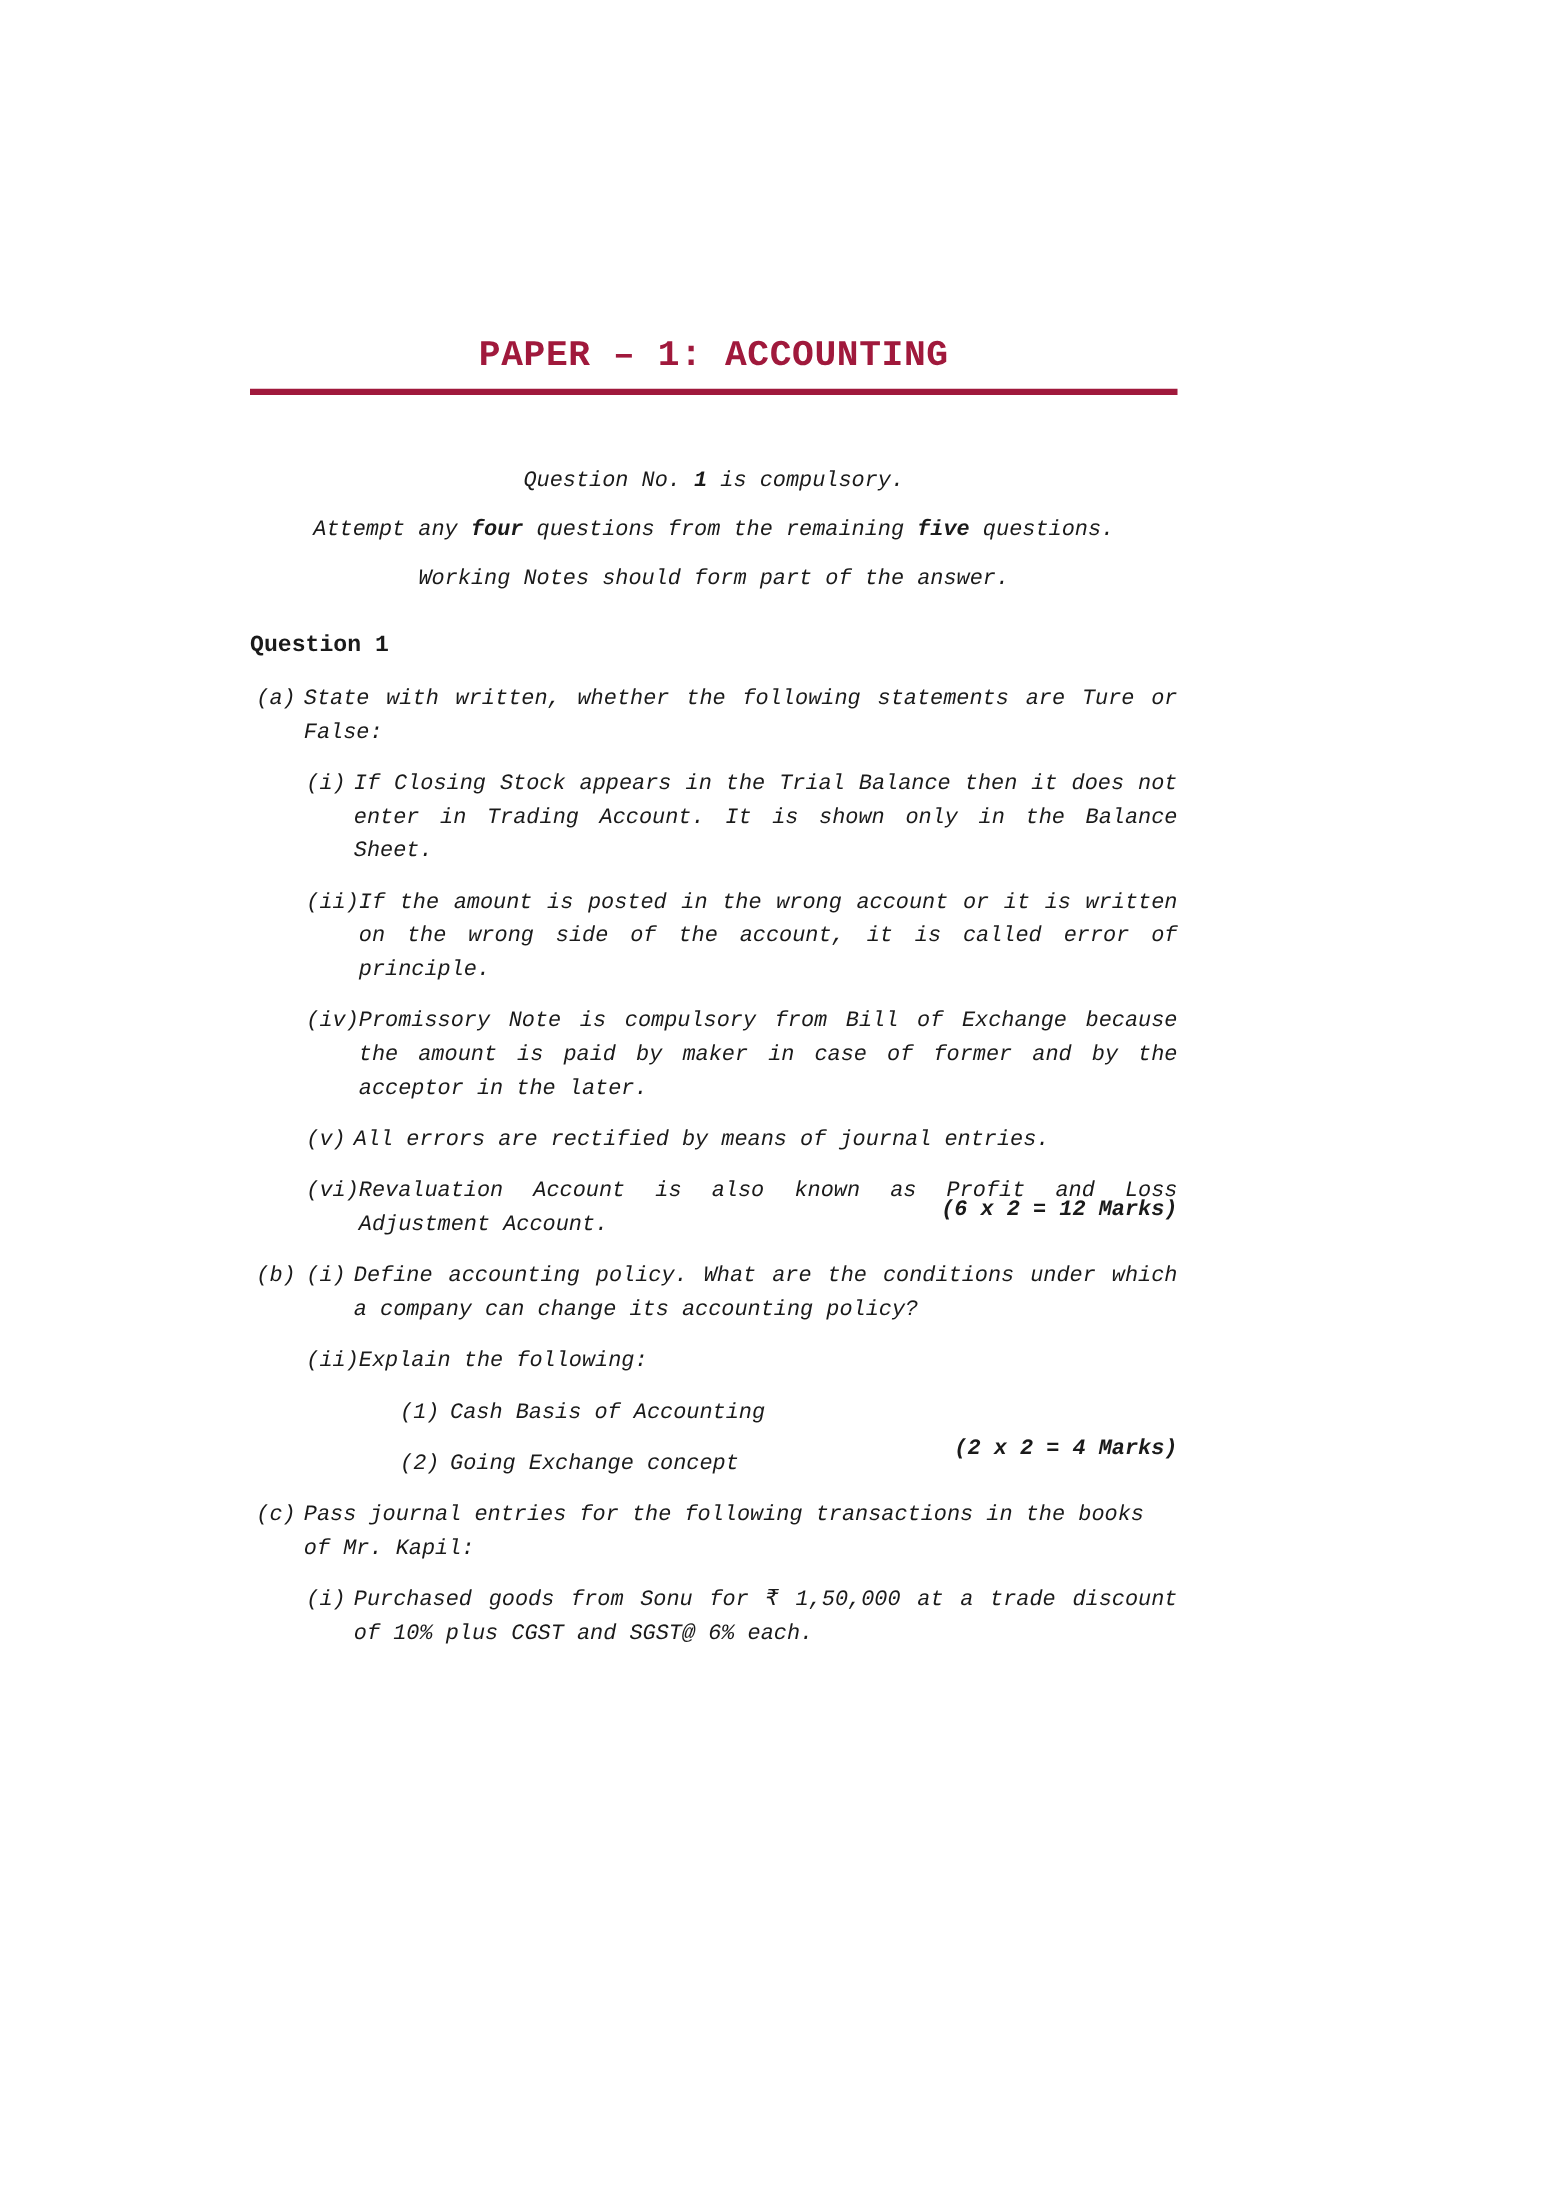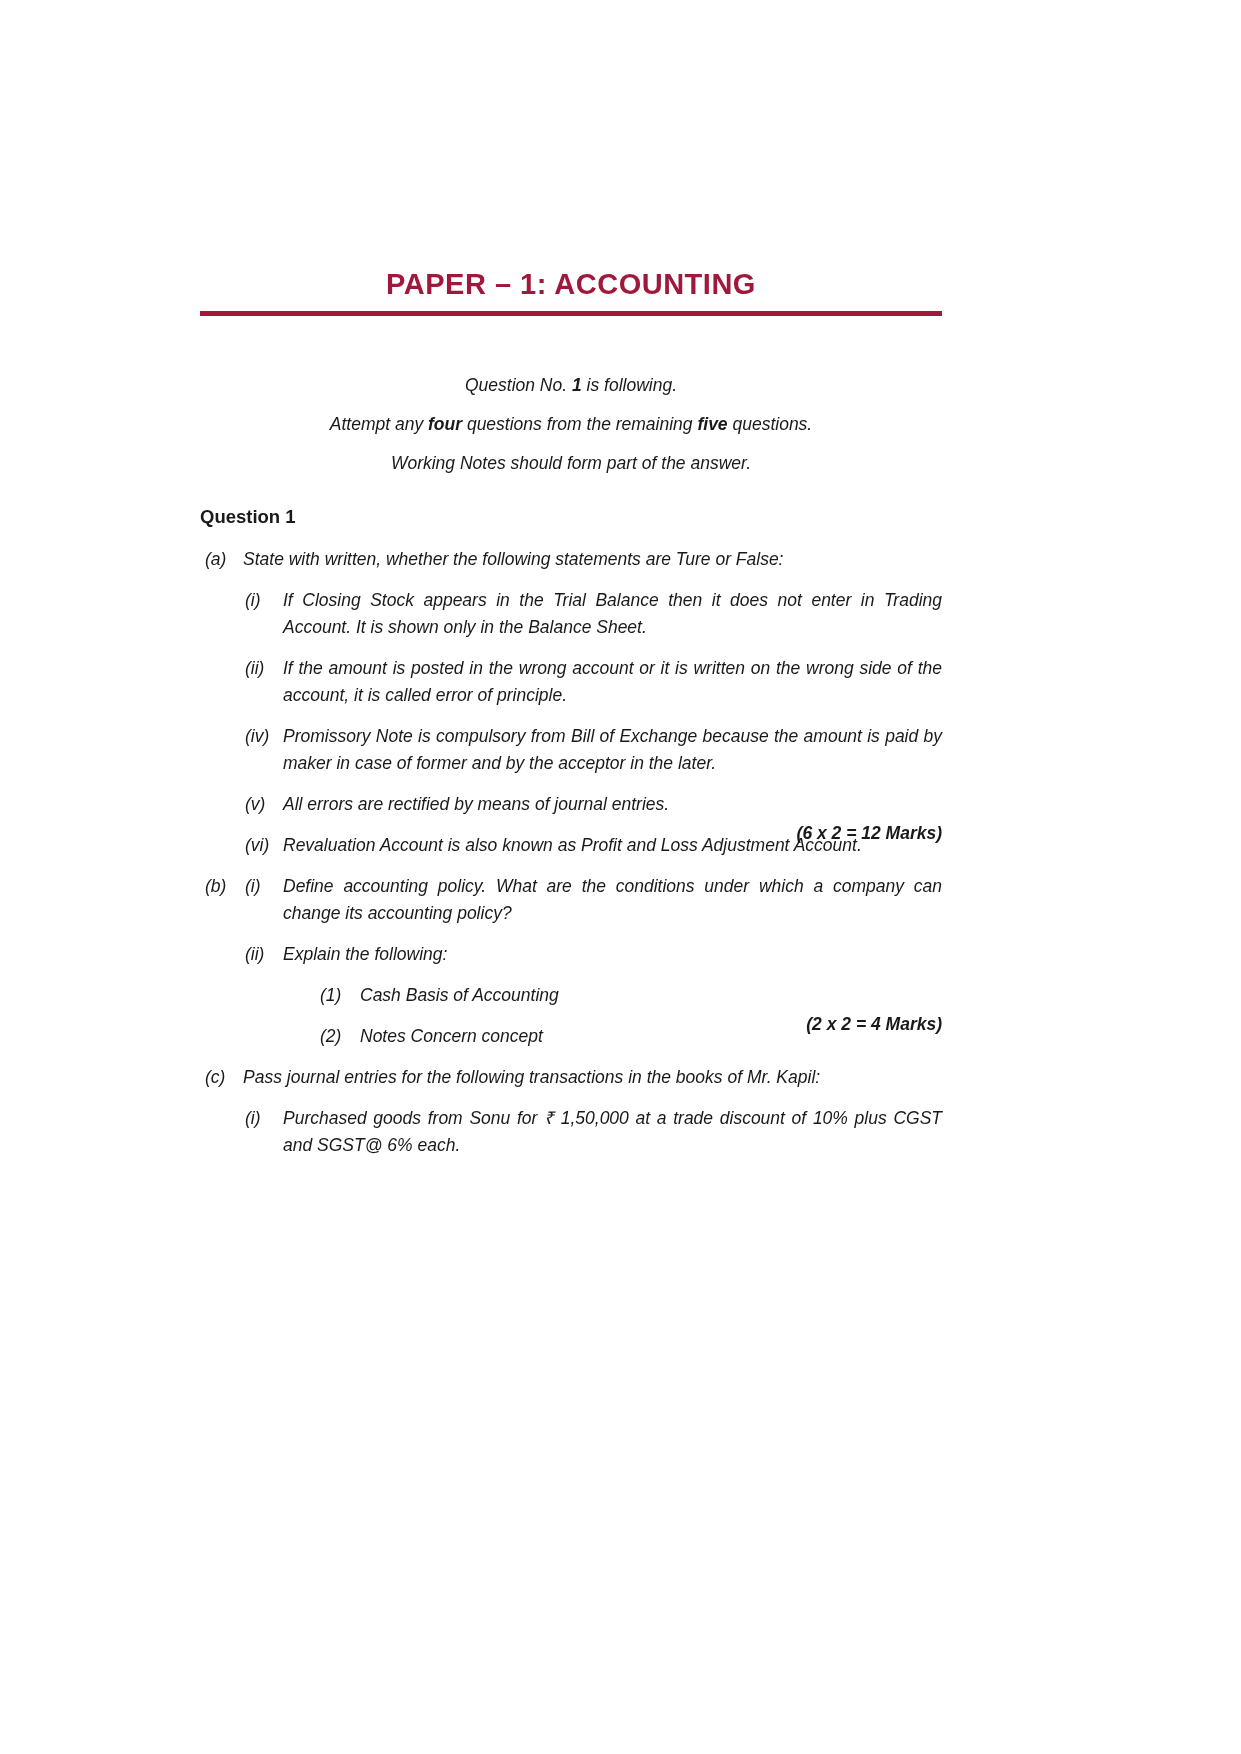--- a/index.html
+++ b/index.html
@@ -2,21 +2,21 @@
 <html><head>
 <meta charset="utf-8">
 <style>
   * { box-sizing: border-box; }
   html, body { margin: 0; padding: 0; background: #ffffff; }
   .page {
     position: relative;
     width: 1241px;
     height: 1352px;
     background: #ffffff;
-    font-family: Liberation Sans, sans-serif;
+    font-family: Liberation Mono, monospace;
     color: #1a1a1a;
     overflow: hidden;
   }
   .content {
     position: absolute;
     left: 200px;
     top: 0;
     width: 742px;
   }
   .paper-title {
@@ -77,21 +77,21 @@
 </head>
 <body>
 
 <div class="page">
   <div class="content">
 
     <h1 class="paper-title">PAPER – 1: ACCOUNTING</h1>
     <div class="title-rule"></div>
 
     <div class="instructions">
-      <p><span>Question No. </span><span class="b">1</span><span> is following.</span></p>
+      <p><span>Question No. </span><span class="b">1</span><span> is compulsory.</span></p>
       <p><span>Attempt any </span><span class="b">four</span><span> questions from the remaining </span><span class="b">five</span><span> questions.</span></p>
       <p>Working Notes should form part of the answer.</p>
     </div>
 
     <div class="body-text">
 
       <h2 class="q-heading">Question 1</h2>
 
       <div class="row level1">
         <span class="lbl">(a)</span>
@@ -127,21 +127,21 @@
       <div class="row level2">
         <span class="lbl">(ii)</span>
         <p class="no-justify">Explain the following:</p>
       </div>
       <div class="row level3">
         <span class="lbl wide">(1)</span>
         <p class="no-justify">Cash Basis of Accounting</p>
       </div>
       <div class="row level3">
         <span class="lbl wide">(2)</span>
-        <p class="no-justify"><span>Notes Concern concept</span><span class="marks">(2 x 2 = 4 Marks)</span></p>
+        <p class="no-justify"><span>Going Exchange concept</span><span class="marks">(2 x 2 = 4 Marks)</span></p>
       </div>
 
       <div class="row level1">
         <span class="lbl">(c)</span>
         <p class="no-justify">Pass journal entries for the following transactions in the books of Mr. Kapil:</p>
       </div>
       <div class="row level2">
         <span class="lbl">(i)</span>
         <p>Purchased goods from Sonu for ₹ 1,50,000 at a trade discount of 10% plus CGST and SGST@ 6% each.</p>
       </div>

